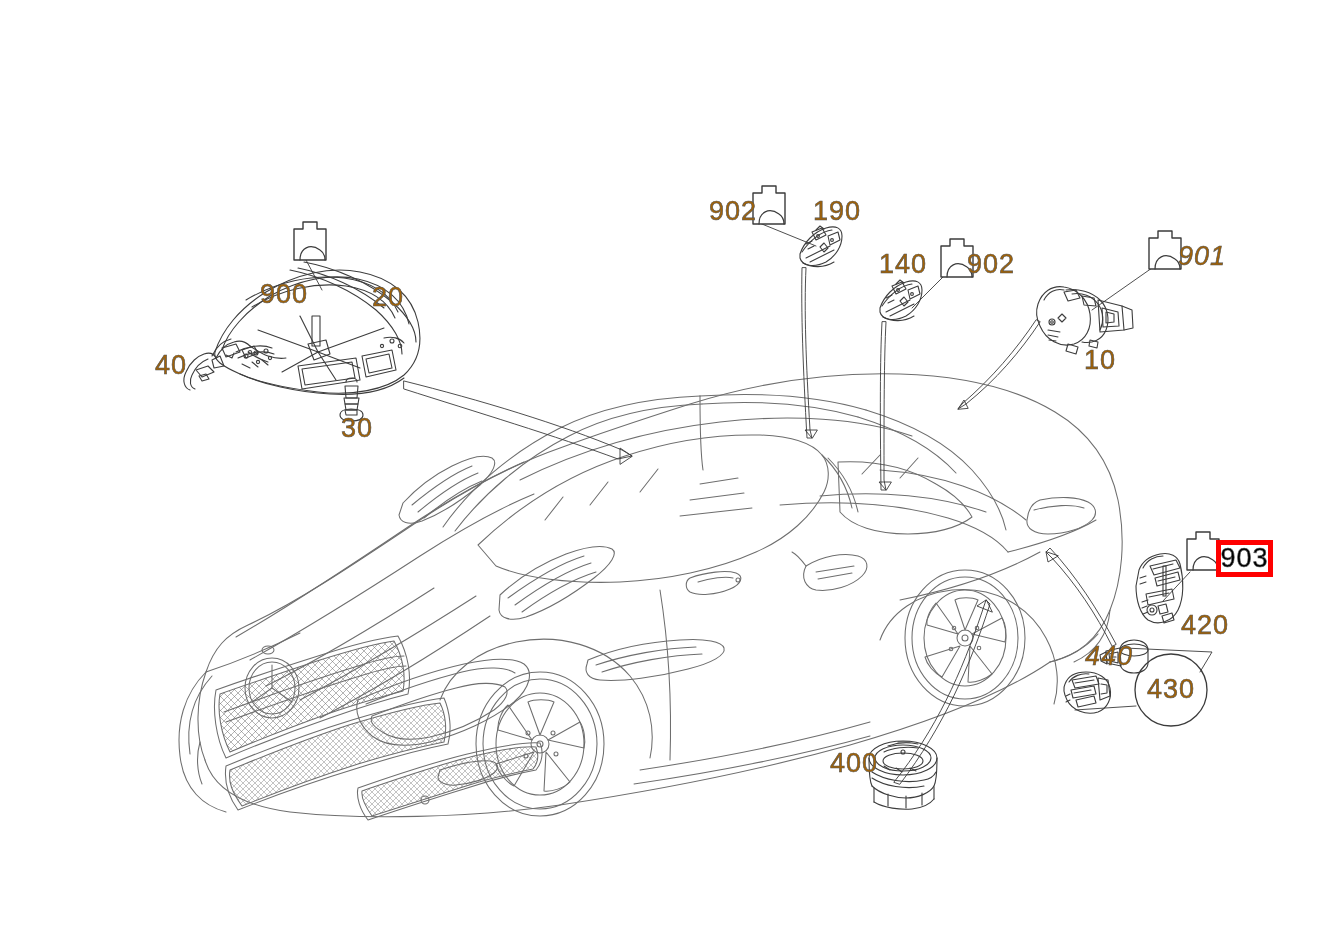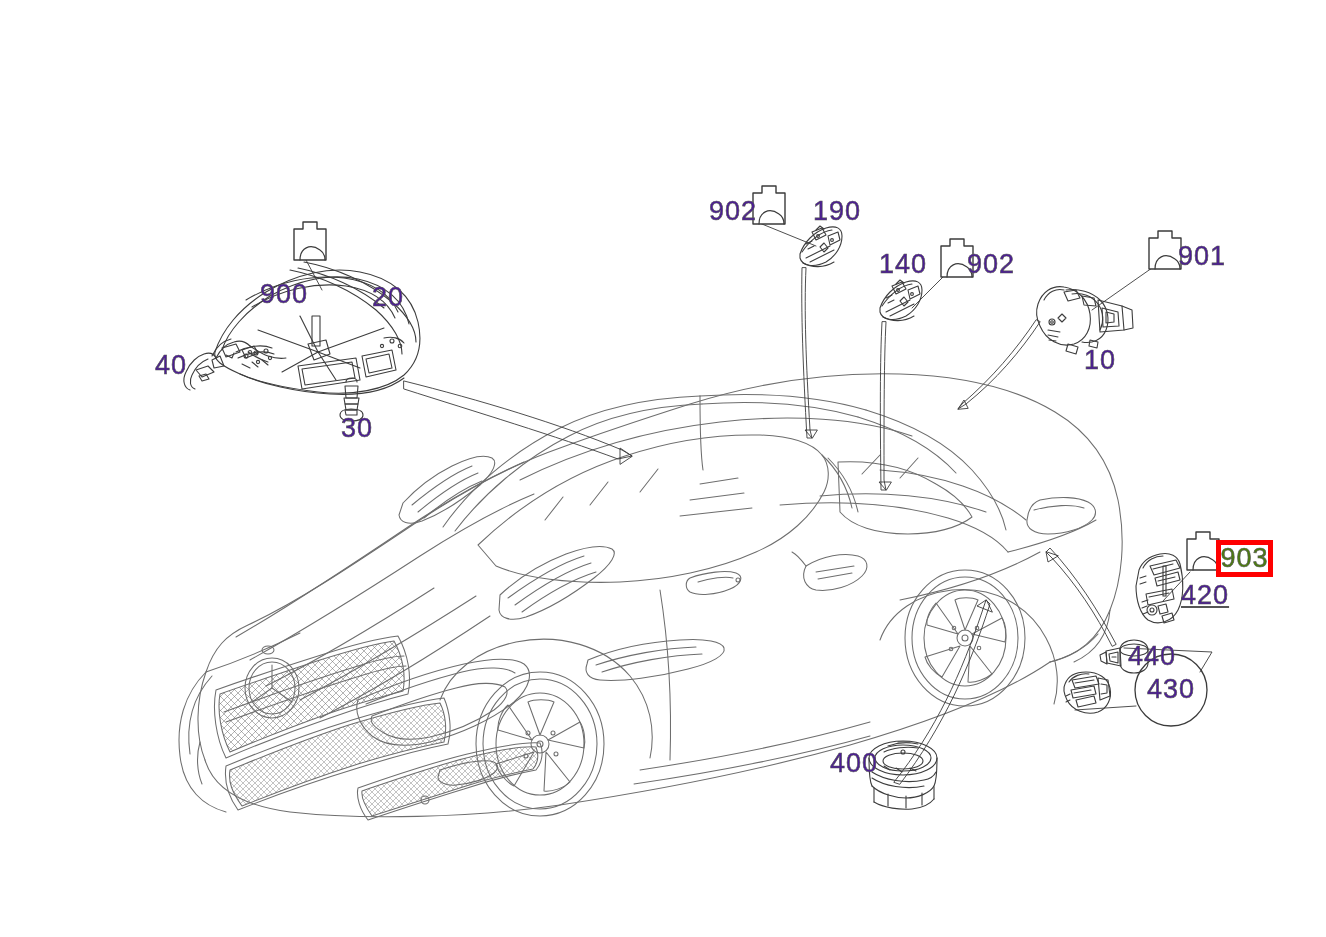--- a/index.html
+++ b/index.html
@@ -9,38 +9,38 @@
     width:1326px;height:937px;overflow:hidden;position:relative;
   }
   #stage{position:absolute;left:0;top:0;width:1326px;height:937px;background:#fff;}
   #stage svg{position:absolute;left:0;top:0;}
 
   .lbl{
     position:absolute;
     font-family:"Liberation Sans", sans-serif;
     font-size:27px;
     letter-spacing:1px;
-    color:#4c1d95;
+    color:#a16207;
     white-space:nowrap;
     -webkit-text-stroke:0.6px #555;
     line-height:1;
     user-select:none;
   }
 
   .hl-box{
     position:absolute;
     border:5px solid #ff0000;
     background:#ffffff;
     box-sizing:border-box;
   }
   .hl-box .hl-text{
     position:absolute;left:0;top:0;width:100%;height:100%;
     display:flex;align-items:center;justify-content:center;
     font-family:"Liberation Sans", sans-serif;
-    font-size:27px;color:#4d7c0f;letter-spacing:1px;
+    font-size:27px;color:#000000;letter-spacing:1px;
     -webkit-text-stroke:0.6px #555;
   }
 </style>
 </head>
 <body>
 
 <div id="stage">
 
   <svg width="1326" height="937" viewBox="0 0 1326 937">
     <defs>
@@ -577,27 +577,27 @@
   <div class="lbl" style="left:341px;top:415px;">30</div>
 
   <div class="lbl" style="left:709px;top:198px;">902</div>
 
   <div class="lbl" style="left:801px;top:198px;margin-left:12px;">190</div>
 
   <div class="lbl" style="left:879px;top:251px;">140</div>
 
   <div class="lbl" style="left:967px;top:251px;">902</div>
 
-  <div class="lbl" style="left:1178px;top:243px;">901</div>
+  <div class="lbl" style="left:1178px;top:243px;font-style:italic;">901</div>
 
   <div class="lbl" style="left:1084px;top:347px;">10</div>
 
-  <div class="lbl" style="left:1181px;top:582px;text-decoration:underline;">420</div>
-
-  <div class="lbl" style="left:1128px;top:643px;">440</div>
+  <div class="lbl" style="left:1181px;top:612px;">420</div>
+
+  <div class="lbl" style="left:1085px;top:643px;font-style:italic;">440</div>
 
   <div class="lbl" style="left:1147px;top:676px;">430</div>
 
   <div class="lbl" style="left:830px;top:750px;">400</div>
 
   <div class="hl-box" style="left:1216px;top:540px;width:57px;height:37px;">
     <span class="hl-text">903</span>
   </div>
 
 </div>

